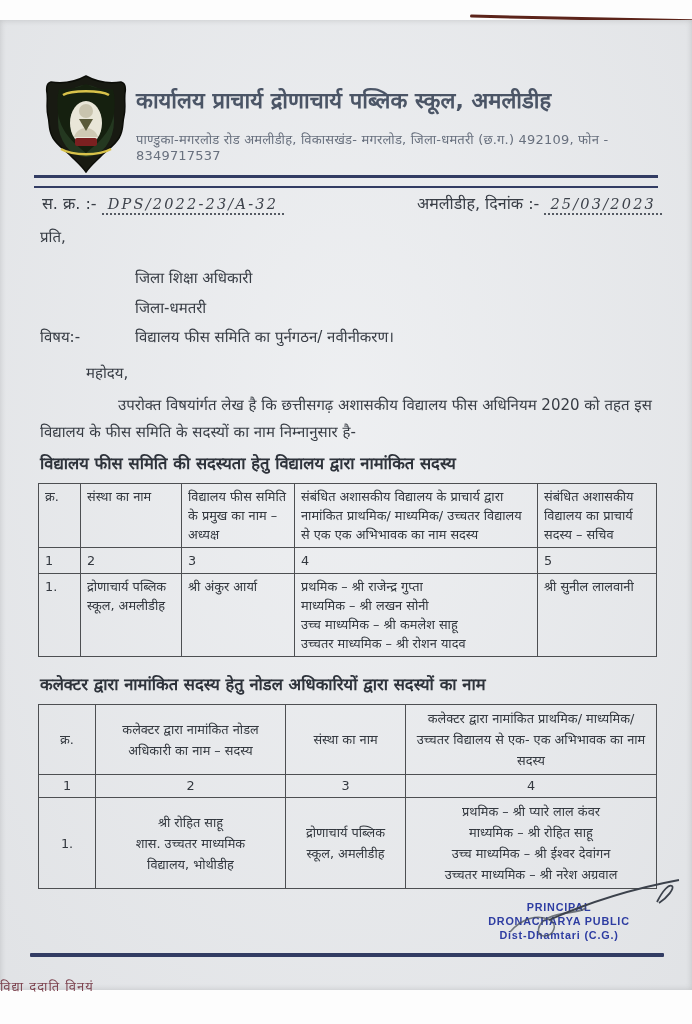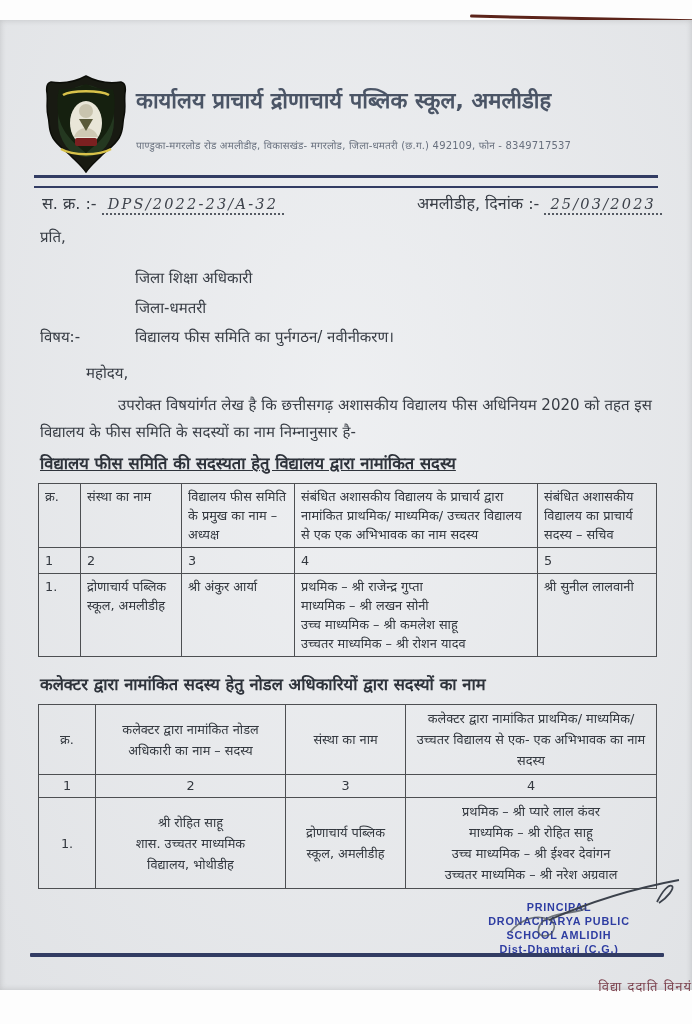--- a/index.html
+++ b/index.html
@@ -29,21 +29,21 @@
   }
   
   .logo{position:absolute;top:55px;left:45px;width:82px;height:98px;}
   .hdr-title{
     position:absolute;top:64px;left:136px;width:545px;
     font-size:22px;font-weight:600;color:#4b5566;
     letter-spacing:0px;white-space:nowrap;
   }
   .hdr-address{
     position:absolute;top:110px;left:136px;width:540px;
-    font-size:10px;color:#68707e;letter-spacing:.2px;margin-top:8px;
+    font-size:13px;color:#68707e;letter-spacing:.2px;
   }
   .hdr-udise{
     position:absolute;top:133px;left:150px;width:460px;
     font-size:13.5px;font-weight:600;color:#4b5566;text-align:center;
   }
   .double-rule{
     position:absolute;top:155px;left:34px;width:624px;height:8px;
     border-top:3px solid #323c63;border-bottom:2px solid #323c63;
   }
   
@@ -64,21 +64,21 @@
   .paragraph{
     position:absolute;top:372px;left:40px;width:618px;
     font-size:15px;color:#373c44;line-height:27px;
     text-indent:78px;
   }
   
   .sec-heading{
     position:absolute;left:40px;
     font-size:16.5px;font-weight:700;color:#2e333b;
   }
-  .sec-heading.h1{top:431px;text-decoration:underline;}
+  .sec-heading.h1{top:431px;}
   .sec-heading.h2{top:652px;}
   
   table.doc{
     position:absolute;left:38px;width:618px;
     border-collapse:collapse;table-layout:fixed;
     font-size:12.8px;color:#33383f;
   }
   table.doc.t1{top:463px;}
   table.doc.t2{top:684px;}
   table.doc td{
@@ -98,21 +98,21 @@
     font-family:"Liberation Sans",sans-serif;
   }
   .sig-squiggle{position:absolute;top:856px;left:545px;}
   .sig-loop{position:absolute;top:878px;left:500px;}
   .bottom-rule{
     position:absolute;top:933px;left:30px;width:634px;height:4px;
     background:#323c63;border-radius:1px;
   }
   .footer-motto{
     position:absolute;top:957px;left:0;width:692px;
-    text-align:right;font-size:13px;color:#7d4450;letter-spacing:1px;
+    text-align:left;font-size:13px;color:#7d4450;letter-spacing:1px;
   }
 </style>
 </head>
 <body>
 
 <div class="viewport">
   <div class="scan-edge"></div>
 
   <div class="paper">
 
@@ -230,21 +230,20 @@
             <div>उच्च माध्यमिक – श्री ईश्वर देवांगन</div>
             <div>उच्चतर माध्यमिक – श्री नरेश अग्रवाल</div>
           </td>
         </tr>
       </tbody>
     </table>
 
     <div class="stamp">
       <div>PRINCIPAL</div>
       <div>DRONACHARYA PUBLIC</div>
-      <div>SCHOOL AMLIDIH</div>
       <div>Dist-Dhamtari (C.G.)</div>
     </div>
 
     <div class="sig-loop">
       <svg width="90" height="52" viewBox="0 0 90 52" xmlns="http://www.w3.org/2000/svg">
         <path d="M10 34 C22 20 38 16 50 22 C58 26 54 38 44 38 C36 38 36 26 48 20 C62 13 78 16 86 10" stroke="#4a5058" stroke-width="1.6" fill="none" opacity="0.75"></path>
       </svg>
     </div>
     <div class="sig-squiggle">
       <svg width="140" height="50" viewBox="0 0 140 50" xmlns="http://www.w3.org/2000/svg">

